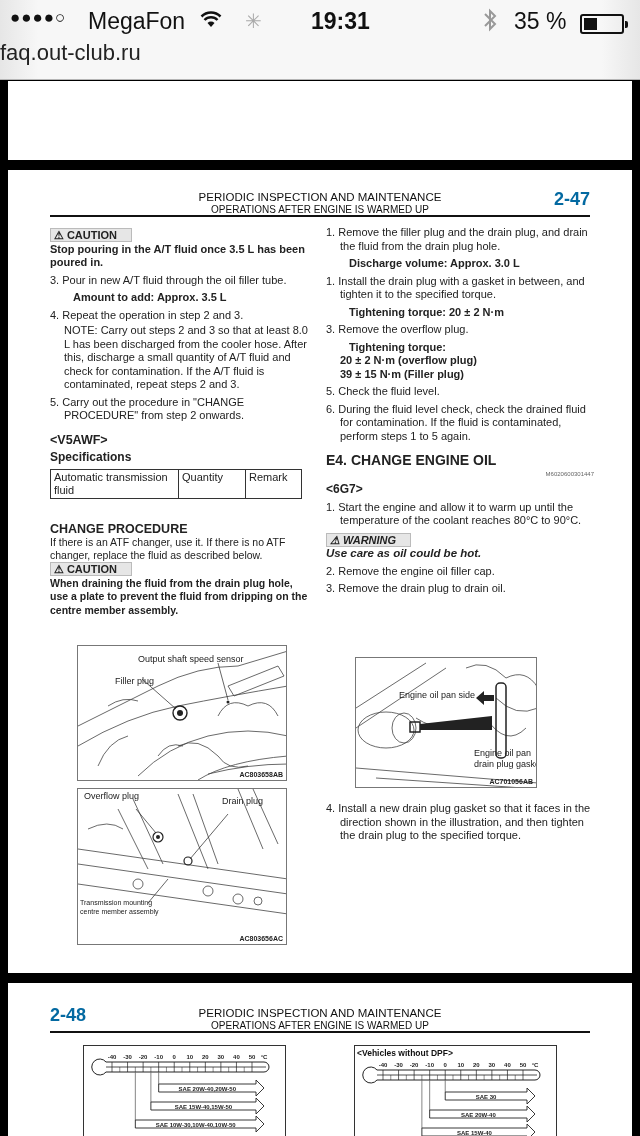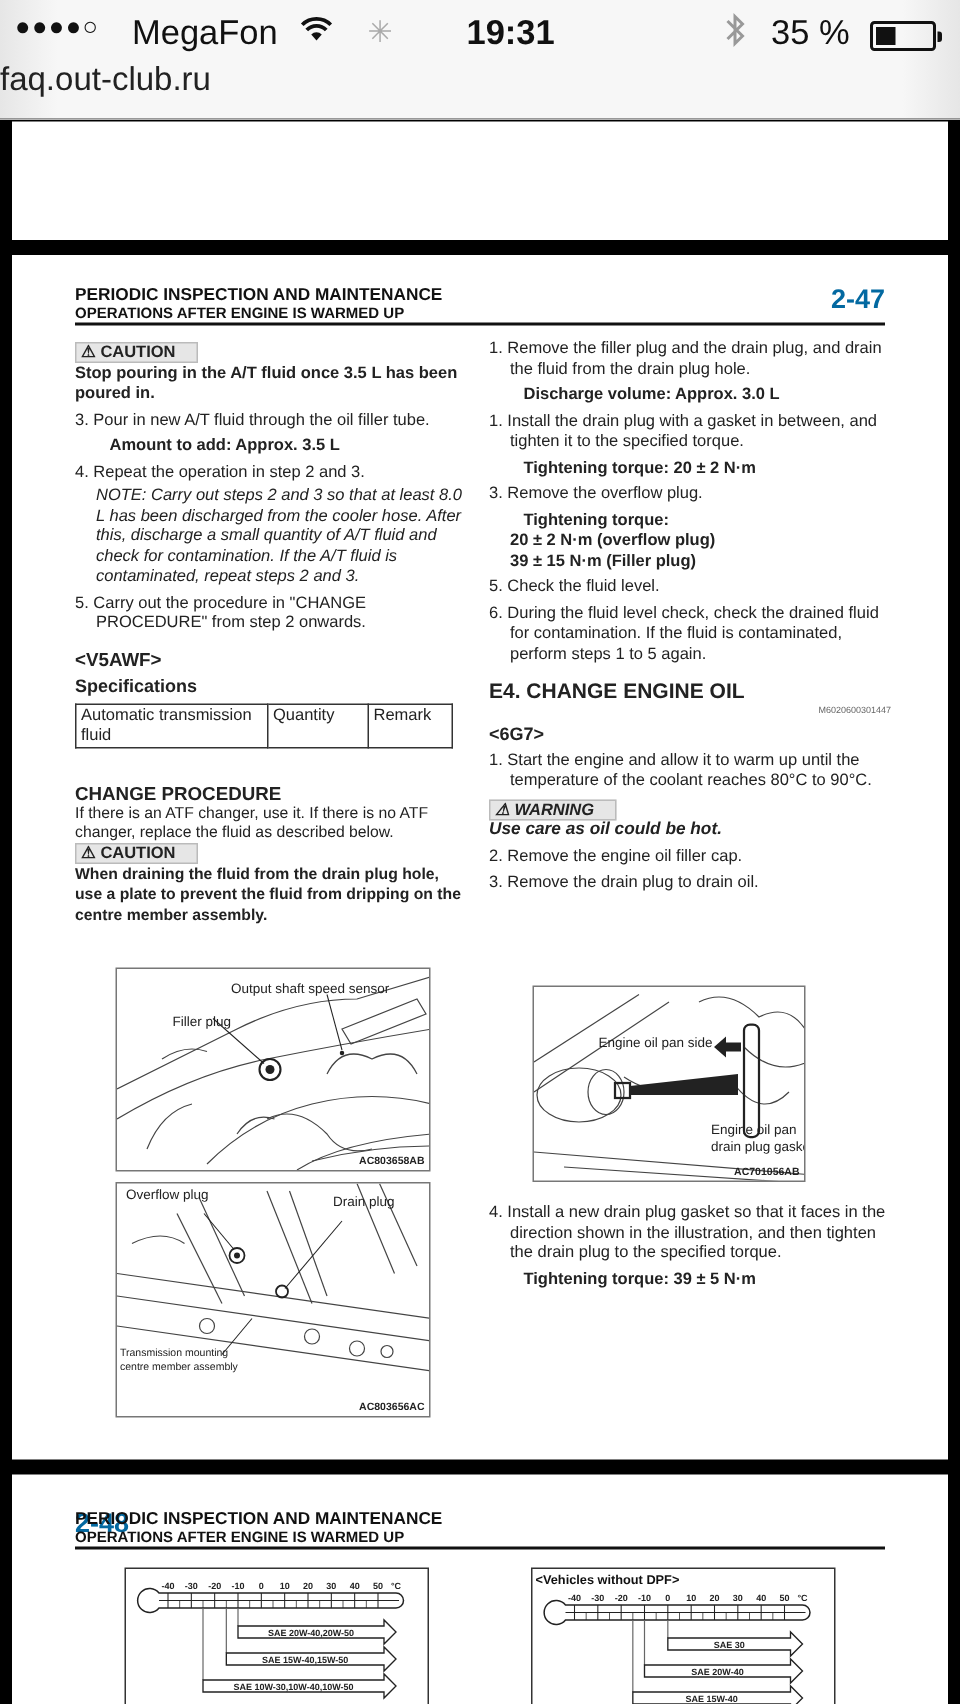--- a/index.html
+++ b/index.html
@@ -25,36 +25,36 @@
   .status .battery .tip { position: absolute; right: -6px; top: 5px; width: 3px; height: 7px; background: #111; border-radius: 0 2px 2px 0; }
   .url { position: absolute; top: 40px; width: 640px; text-align: left; font-size: 22px; color: #222; }
 
   
   .page { position: absolute; left: 8px; width: 624px; background: #fff; overflow: hidden; }
   .page-blank { top: 81px; height: 79px; }
   .page-47 { top: 170px; height: 803px; }
   .page-48 { top: 983px; height: 153px; }
 
   .hdr { position: absolute; left: 42px; right: 42px; top: 20px; height: 27px; border-bottom: 2px solid #111; }
-  .hdr .t1, .hdr .t2 { position: absolute; width: 100%; font-weight: bold; color: #111; }
+  .hdr .t1, .hdr .t2 { position: absolute; width: 100%; text-align: center; font-weight: normal; color: #111; }
   .hdr .t1 { top: 1px; font-size: 11.5px; }
   .hdr .t2 { top: 14px; font-size: 10px; }
   .hdr .pno { position: absolute; top: -1px; font-size: 18px; font-weight: bold; color: #0369a1; }
 
   .col { position: absolute; font-size: 11px; color: #222; line-height: 13.5px; }
   .col-l { left: 42px; width: 262px; top: 57px; }
   .col-r { left: 318px; width: 268px; top: 56px; }
 
   .caution { display: inline-block; background: #e6e6e6; border: 1px solid #bbb; font-weight: bold; font-size: 11px; padding: 0 14px 0 3px; line-height: 12px; margin-top: 1px; }
   .caution.warn { font-style: italic; }
   .bold { font-weight: bold; }
   .boldi { font-weight: bold; font-style: italic; }
   .step { padding-left: 14px; text-indent: -14px; margin-top: 4px; }
   .sub { padding-left: 23px; font-weight: bold; margin-top: 4px; }
-  .note { padding-left: 14px; font-style: italic; margin-top: 2px; }
+  .note { padding-left: 14px; margin-top: 2px; }
   .h2 { font-weight: bold; font-size: 12.5px; margin-top: 11px; }
   .h2b { font-weight: bold; font-size: 12px; margin-top: 4px; }
   .h1 { font-weight: bold; font-size: 14px; margin-top: 11px; }
   .code { text-align: right; font-size: 6px; color: #666; margin-top: 0; }
 
   table.spec { border-collapse: collapse; width: 252px; margin-top: 4px; font-size: 11px; }
   table.spec td { border: 1px solid #333; padding: 1px 3px; vertical-align: top; line-height: 13px; }
 
   .fig { position: absolute; border: 1px solid #777; background: #fff; overflow: hidden; }
   .fig-lbl { position: absolute; font-size: 9px; color: #222; white-space: nowrap; }
@@ -144,21 +144,21 @@
         <path d="M100 100 Q120 90 140 110 Q150 125 170 120"></path>
         <path d="M30 60 Q45 50 60 55"></path>
         <path d="M80 110 Q90 95 105 100"></path>
       </g>
       <circle cx="102" cy="67" r="7" stroke="#222" fill="none" stroke-width="1.4"></circle>
       <circle cx="102" cy="67" r="3" fill="#222"></circle>
       <circle cx="150" cy="56" r="1.5" fill="#222"></circle>
       <line x1="64" y1="33" x2="98" y2="63" stroke="#222" stroke-width="0.7"></line>
       <line x1="140" y1="17" x2="150" y2="54" stroke="#222" stroke-width="0.7"></line>
     </svg>
-    <div class="fig-lbl" style="left:76px; top:8px;text-align:right;">Output shaft speed sensor</div>
+    <div class="fig-lbl" style="left:60px; top:8px;text-align:right;">Output shaft speed sensor</div>
     <div class="fig-lbl" style="left:37px; top:30px;">Filler plug</div>
     <div class="fig-code">AC803658AB</div>
   </div>
 
   <div class="fig" style="left:69px; top:618px; width:210px; height:157px;">
     <svg width="210" height="133">
       <g stroke="#444" stroke-width="0.8" fill="none">
         <path d="M0 60 L210 90"></path>
         <path d="M0 75 L210 105"></path>
         <path d="M0 95 L210 125"></path>
@@ -230,21 +230,20 @@
       <polygon points="138,37 128,37 128,33 120,40 128,47 128,43 138,43" fill="#222"></polygon>
     </svg>
     <div class="fig-lbl" style="left:43px; top:32px;">Engine oil pan side</div>
     <div class="fig-lbl" style="left:118px; top:90px;">Engine oil pan</div>
     <div class="fig-lbl" style="left:118px; top:101px;">drain plug gasket</div>
     <div class="fig-code">AC701056AB</div>
   </div>
 
   <div class="col" style="left:318px; width:268px; top:628px;">
     <div class="step">4. Install a new drain plug gasket so that it faces in the direction shown in the illustration, and then tighten the drain plug to the specified torque.</div>
-    <div class="sub">Tightening torque: 39 ± 5 N·m</div>
   </div>
 </div>
 
 <div class="page page-48">
   <div class="hdr" style="top:23px;">
     <div class="pno" style="left:0;">2-48</div>
     <div class="t1">PERIODIC INSPECTION AND MAINTENANCE</div>
     <div class="t2">OPERATIONS AFTER ENGINE IS WARMED UP</div>
   </div>
 

